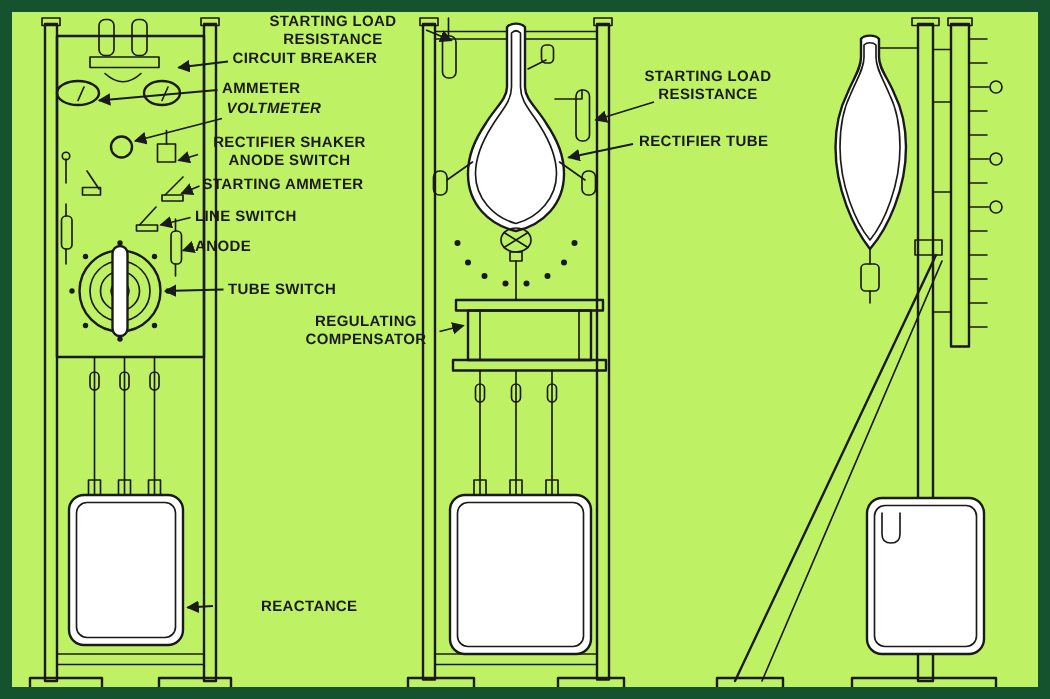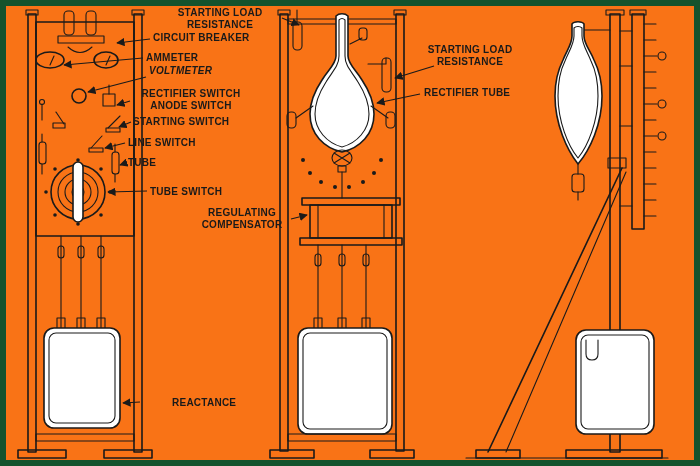--- a/index.html
+++ b/index.html
@@ -1,20 +1,20 @@
 <!DOCTYPE html>
 <html><head>
 <meta charset="utf-8">
 <style>
   html,body{margin:0;padding:0;background:#e8e8e8;}
   .figure{
     position:relative;
     width:700px;height:466px;
-    background:#f97316;
-    border:6px solid #14532d;
+    background:#bef264;
+    border:8px solid #14532d;
     box-sizing:border-box;
     font-family:"Liberation Sans", sans-serif;
     overflow:hidden;
     margin:0 auto;
   }
   .figure svg{position:absolute;left:0;top:0;}
   .lbl{
     position:absolute;
     font-size:10px;
     font-weight:bold;
@@ -285,34 +285,34 @@
 
   <div class="lbl" style="left:140px;top:46px;">
     <span>AMMETER</span>
   </div>
 
   <div class="lbl" style="left:143px;top:59px;font-style:italic;">
     <span>VOLTMETER</span>
   </div>
 
   <div class="lbl center" style="left:126px;top:82px;width:118px;">
-    <span>RECTIFIER SWITCH</span>
+    <span>RECTIFIER SHAKER</span>
     <span>ANODE SWITCH</span>
   </div>
 
   <div class="lbl" style="left:127px;top:110px;">
-    <span>STARTING SWITCH</span>
+    <span>STARTING AMMETER</span>
   </div>
 
   <div class="lbl" style="left:122px;top:131px;">
     <span>LINE SWITCH</span>
   </div>
 
   <div class="lbl" style="left:122px;top:151px;">
-    <span>TUBE</span>
+    <span>ANODE</span>
   </div>
 
   <div class="lbl" style="left:144px;top:180px;">
     <span>TUBE SWITCH</span>
   </div>
 
   <div class="lbl center" style="left:188px;top:201px;width:96px;">
     <span>REGULATING</span>
     <span>COMPENSATOR</span>
   </div>

